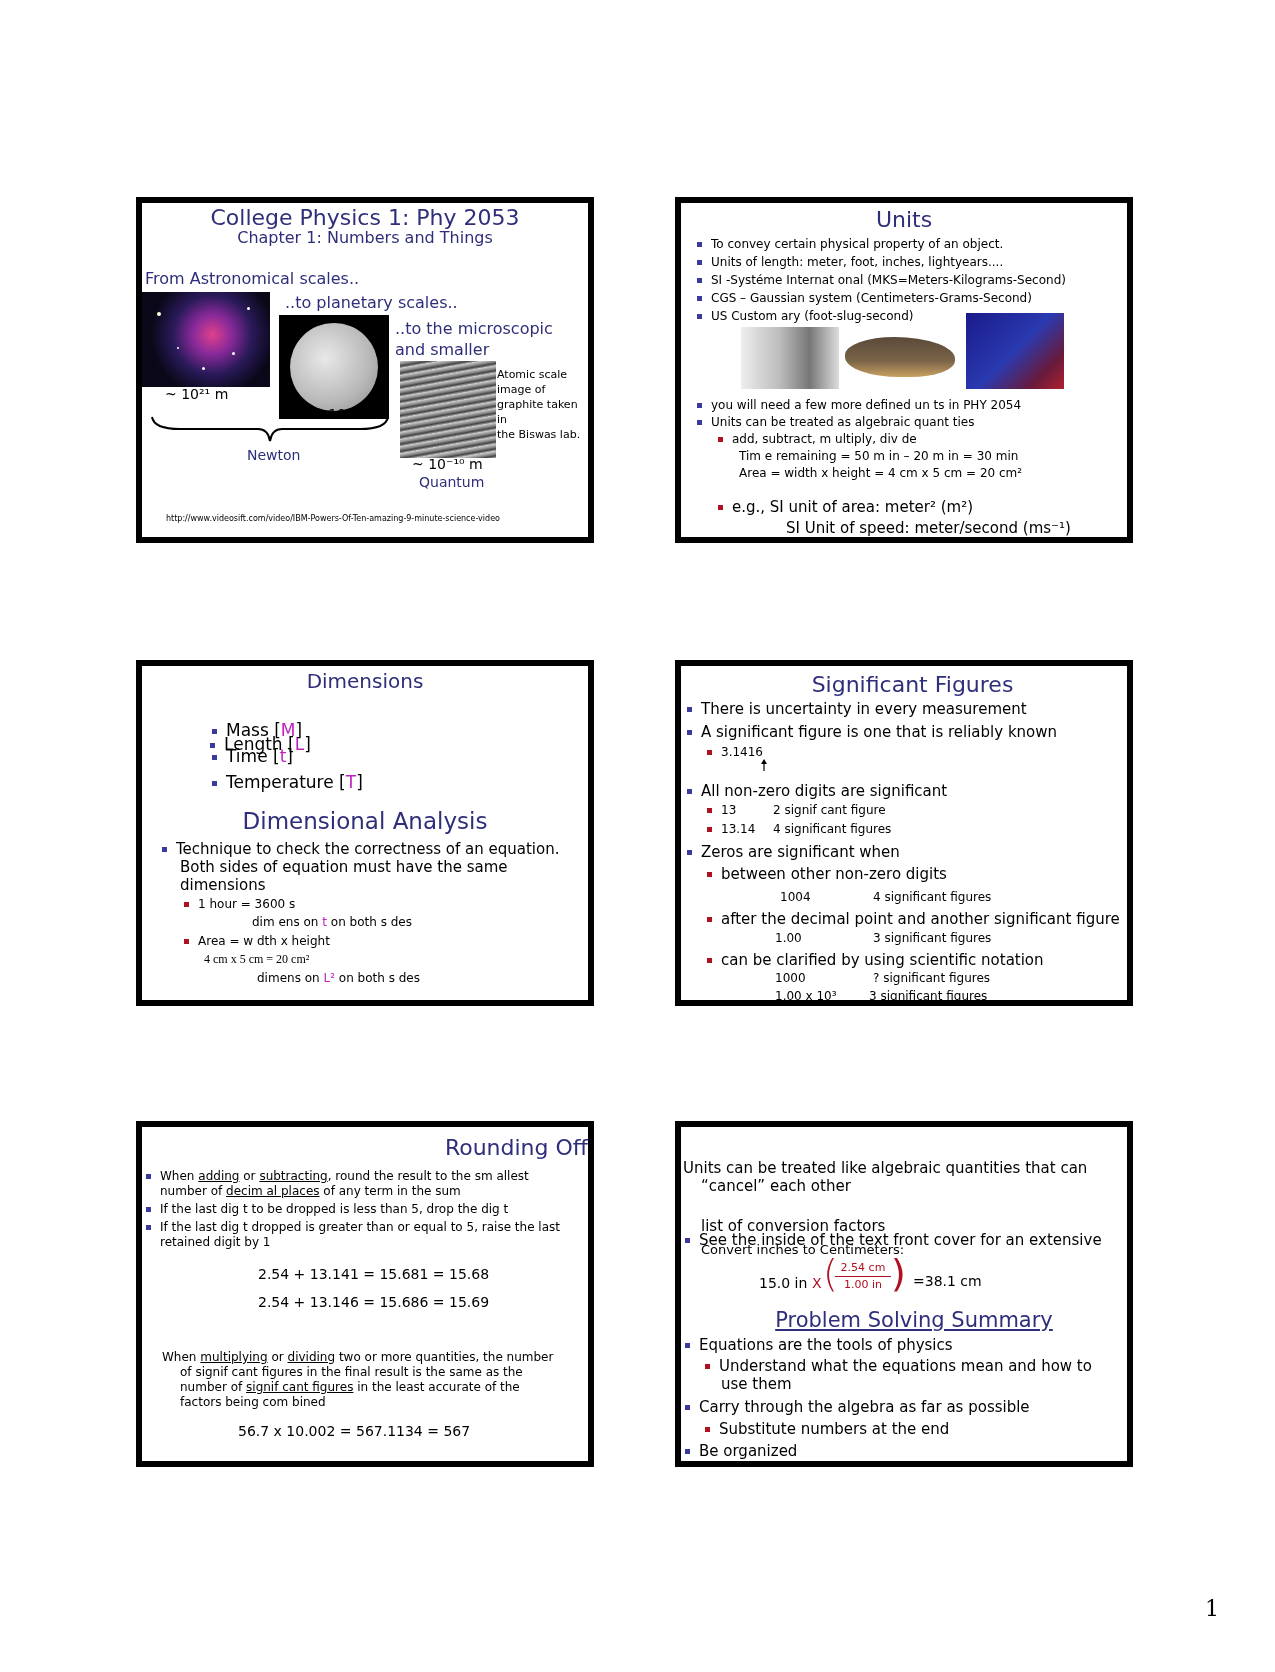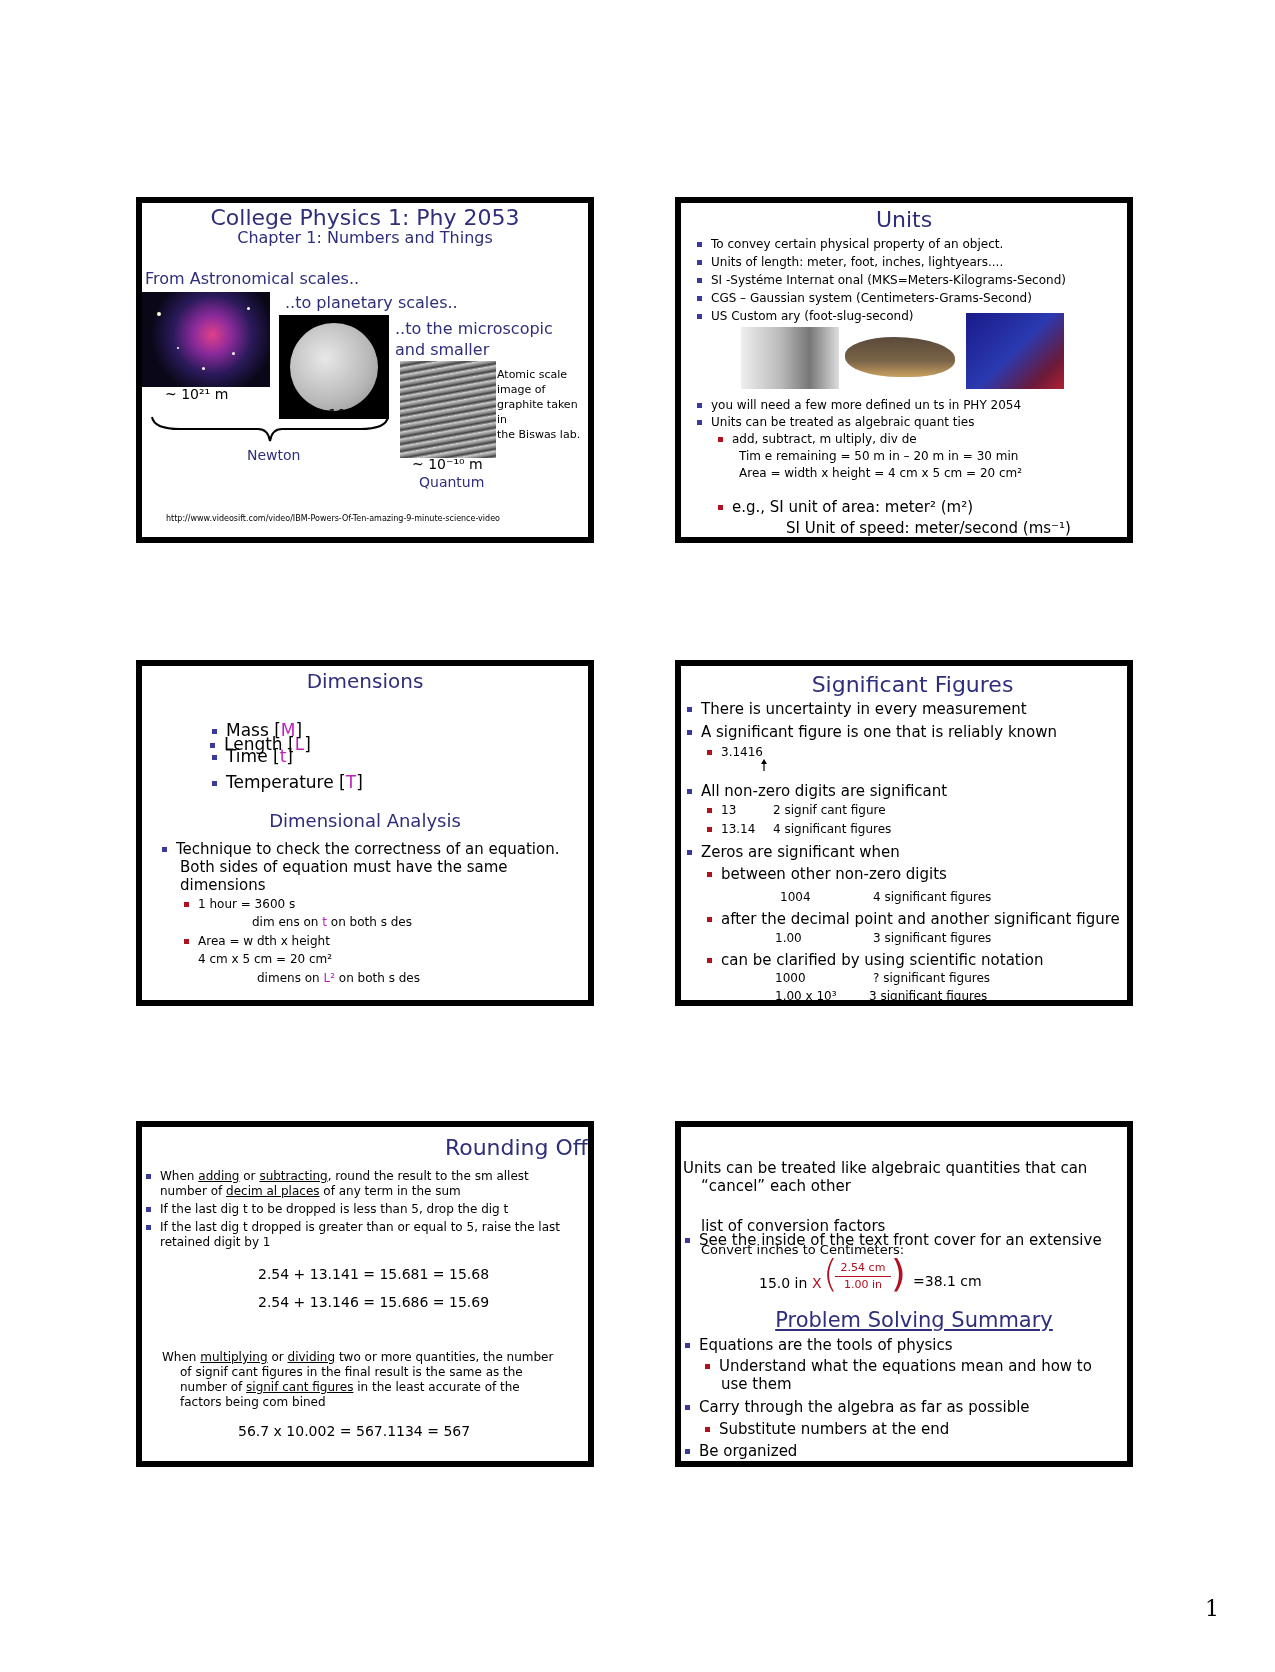--- a/index.html
+++ b/index.html
@@ -80,28 +80,28 @@
   <div class="bul" style="left:37px;top:295px;font-size:15px;line-height:18px;"><span class="sq red"></span><span>e.g., SI unit of area: meter² (m²)</span></div>
   <div class="bul" style="left:105px;top:316px;font-size:15px;line-height:18px;">SI Unit of speed: meter/second (ms⁻¹)</div>
 </div>
 
 <div class="slide s3">
   <div class="title abs" style="left:0;right:0;top:2px;font-size:20px;">Dimensions</div>
   <div class="bul" style="left:68px;top:28px;font-size:17px;line-height:20px;margin-top:40px;"><span class="sq"></span><span>Length</span> [<span class="mag">L</span>]</div>
   <div class="bul" style="left:70px;top:54px;font-size:17px;line-height:20px;"><span class="sq"></span><span>Mass</span> [<span class="mag">M</span>]</div>
   <div class="bul" style="left:70px;top:80px;font-size:17px;line-height:20px;"><span class="sq"></span><span>Time</span> [<span class="mag">t</span>]</div>
   <div class="bul" style="left:70px;top:106px;font-size:17px;line-height:20px;"><span class="sq"></span><span>Temperature</span> [<span class="mag">T</span>]</div>
-  <div class="title abs" style="left:0;right:0;top:142px;font-size:18px;">Dimensional Analysis</div>
+  <div class="title abs" style="left:0;right:0;top:142px;font-size:23px;">Dimensional Analysis</div>
   <div class="bul" style="left:20px;top:174px;font-size:15px;line-height:18px;"><span class="sq"></span><span>Technique to check the correctness of an equation.</span></div>
   <div class="bul" style="left:38px;top:192px;font-size:15px;line-height:18px;">Both sides of equation must have the same</div>
   <div class="bul" style="left:38px;top:210px;font-size:15px;line-height:18px;">dimensions</div>
   <div class="bul" style="left:42px;top:231px;"><span class="sq red"></span><span>1 hour = 3600 s</span></div>
   <div class="bul" style="left:110px;top:249px;"><span>dim ens on</span> <span class="mag">t</span> <span>on both s des</span></div>
   <div class="bul" style="left:42px;top:268px;text-align:center;"><span class="sq red"></span><span>Area = w dth x height</span></div>
-  <div class="bul" style="left:56px;top:286px;">4 cm x 5 cm = 20 cm²</div>
+  <div class="bul" style="left:62px;top:286px;font-family:Liberation Serif, serif;">4 cm x 5 cm = 20 cm²</div>
   <div class="bul" style="left:115px;top:305px;"><span>dimens on</span> <span class="mag">L²</span> <span>on both s des</span></div>
 </div>
 
 <div class="slide s4">
   <div class="title abs" style="left:0;right:0;top:6px;font-size:22px;margin-left:17px;">Significant Figures</div>
   <div class="bul" style="left:6px;top:34px;font-size:15px;line-height:18px;"><span class="sq"></span><span>There is uncertainty in every measurement</span></div>
   <div class="bul" style="left:6px;top:57px;font-size:15px;line-height:18px;"><span class="sq"></span><span>A significant figure is one that is reliably known</span></div>
   <div class="bul" style="left:26px;top:79px;"><span class="sq red"></span><span>3.1416</span></div>
   <svg class="abs" style="left:79px;top:92px;" width="8" height="14">
       <path d="M4,1 L1,6 L7,6 Z" fill="#000"></path>

